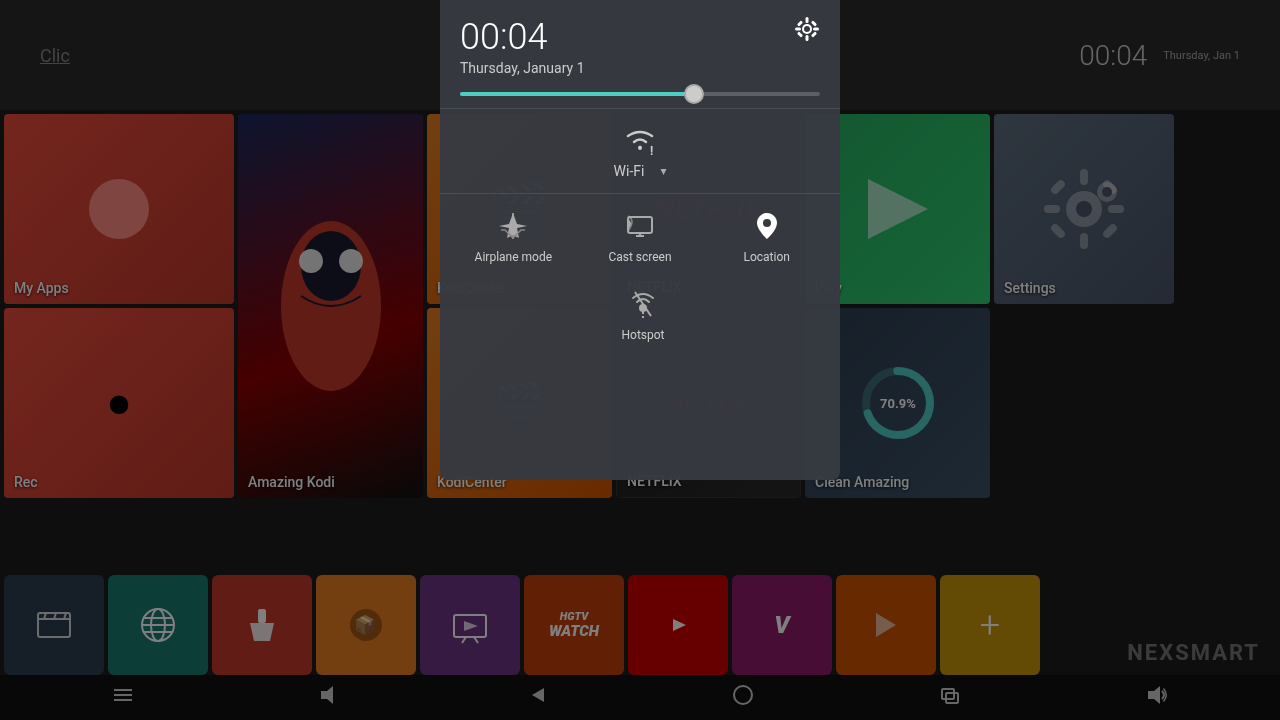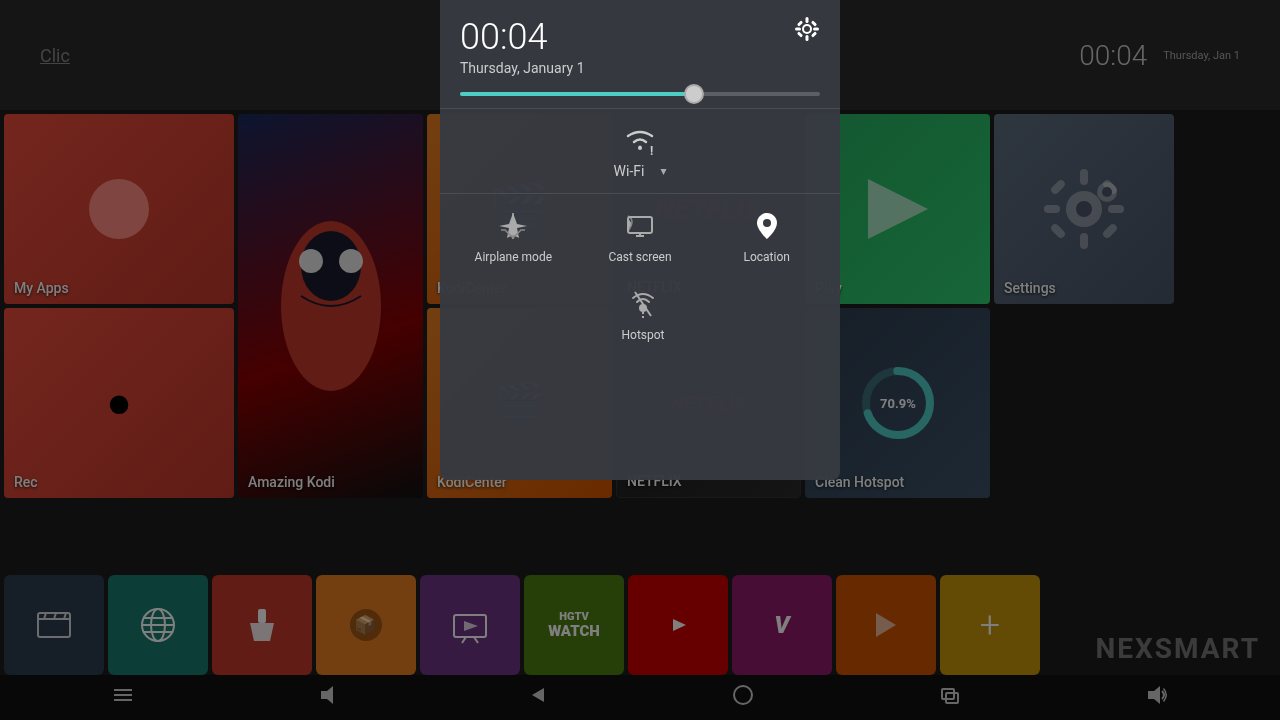--- a/index.html
+++ b/index.html
@@ -173,21 +173,21 @@
       cursor: pointer;
       padding: 4px 12px;
     }
 
     
     .watermark {
       position: absolute;
       bottom: 55px;
       right: 20px;
       color: rgba(255,255,255,0.4);
-      font-size: 28px;
+      font-size: 22px;
       font-weight: 700;
       letter-spacing: 2px;
     }
 
     
     .qs-panel {
       position: absolute;
       top: 0;
       left: 440px;
       width: 400px;
@@ -418,21 +418,21 @@
   <div class="tile tile-cleanmem">
     <div style="display:flex;flex-direction:column;align-items:center;justify-content:center;height:100%;gap:6px;">
       <div style="position:relative;width:80px;height:80px;">
         <svg width="80" height="80" viewBox="0 0 80 80">
           <circle cx="40" cy="40" r="32" fill="none" stroke="rgba(78,205,196,0.3)" stroke-width="8"></circle>
           <circle cx="40" cy="40" r="32" fill="none" stroke="#4ecdc4" stroke-width="8" stroke-dasharray="140 60" stroke-linecap="round" transform="rotate(-90 40 40)"></circle>
           <text x="40" y="45" text-anchor="middle" fill="white" font-size="13" font-weight="bold">70.9%</text>
         </svg>
       </div>
     </div>
-    <div class="tile-label">Clean Hotspot</div>
+    <div class="tile-label">Clean Amazing</div>
   </div>
 </div>
 
 <div class="bottom-apps">
   <div class="app-icon" style="background:#2c3e50;">
     <svg width="40" height="40" viewBox="0 0 40 40" fill="white" opacity="0.8">
       <rect x="4" y="8" width="32" height="24" rx="2" fill="none" stroke="white" stroke-width="2"></rect>
       <line x1="4" y1="14" x2="36" y2="14" stroke="white" stroke-width="2"></line>
       <line x1="12" y1="8" x2="10" y2="14" stroke="white" stroke-width="2"></line>
       <line x1="22" y1="8" x2="20" y2="14" stroke="white" stroke-width="2"></line>
@@ -461,21 +461,21 @@
     </svg>
   </div>
   <div class="app-icon" style="background:#6c3483;">
     <svg width="40" height="40" viewBox="0 0 40 40" fill="none">
       <rect x="4" y="10" width="32" height="22" rx="2" stroke="white" stroke-width="2"></rect>
       <line x1="16" y1="32" x2="12" y2="38" stroke="white" stroke-width="2"></line>
       <line x1="24" y1="32" x2="28" y2="38" stroke="white" stroke-width="2"></line>
       <polygon points="14,16 14,26 28,21" fill="white" opacity="0.8"></polygon>
     </svg>
   </div>
-  <div class="app-icon" style="background:#4d7c0f;">
+  <div class="app-icon" style="background:#c2410c;font-style:italic;">
     <div style="color:white;font-size:11px;font-weight:900;text-align:center;line-height:1.1;">
       <div>HGTV</div>
         <div style="font-size:15px;">WATCH</div>
     </div>
   </div>
   <div class="app-icon" style="background:#cc0000;">
     <svg width="40" height="40" viewBox="0 0 40 40">
       <rect x="4" y="10" width="32" height="20" rx="4" fill="#cc0000"></rect>
       <polygon points="15,14 15,26 28,20" fill="white"></polygon>
     </svg>

